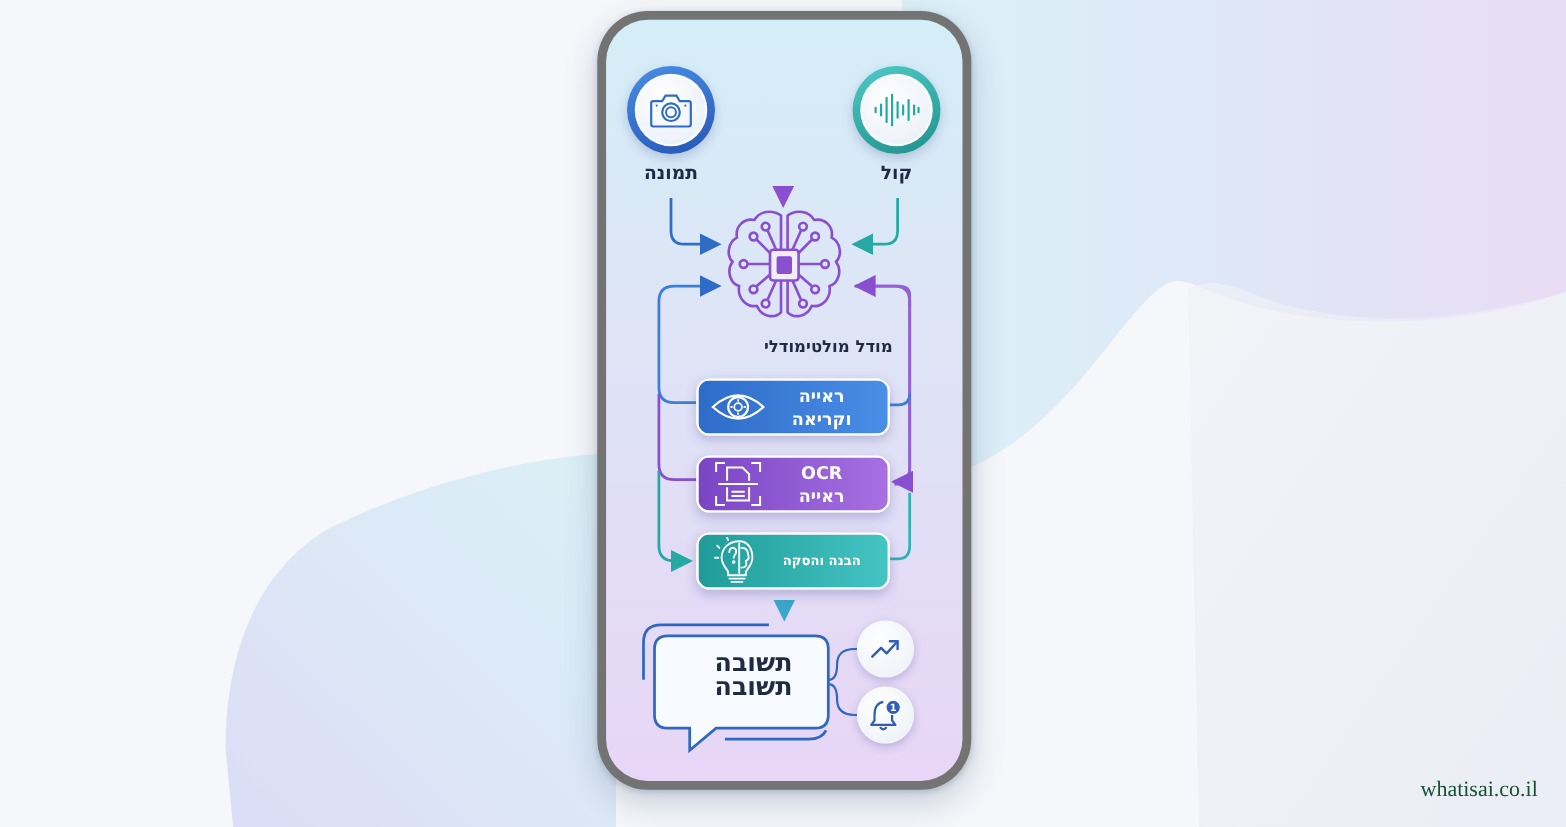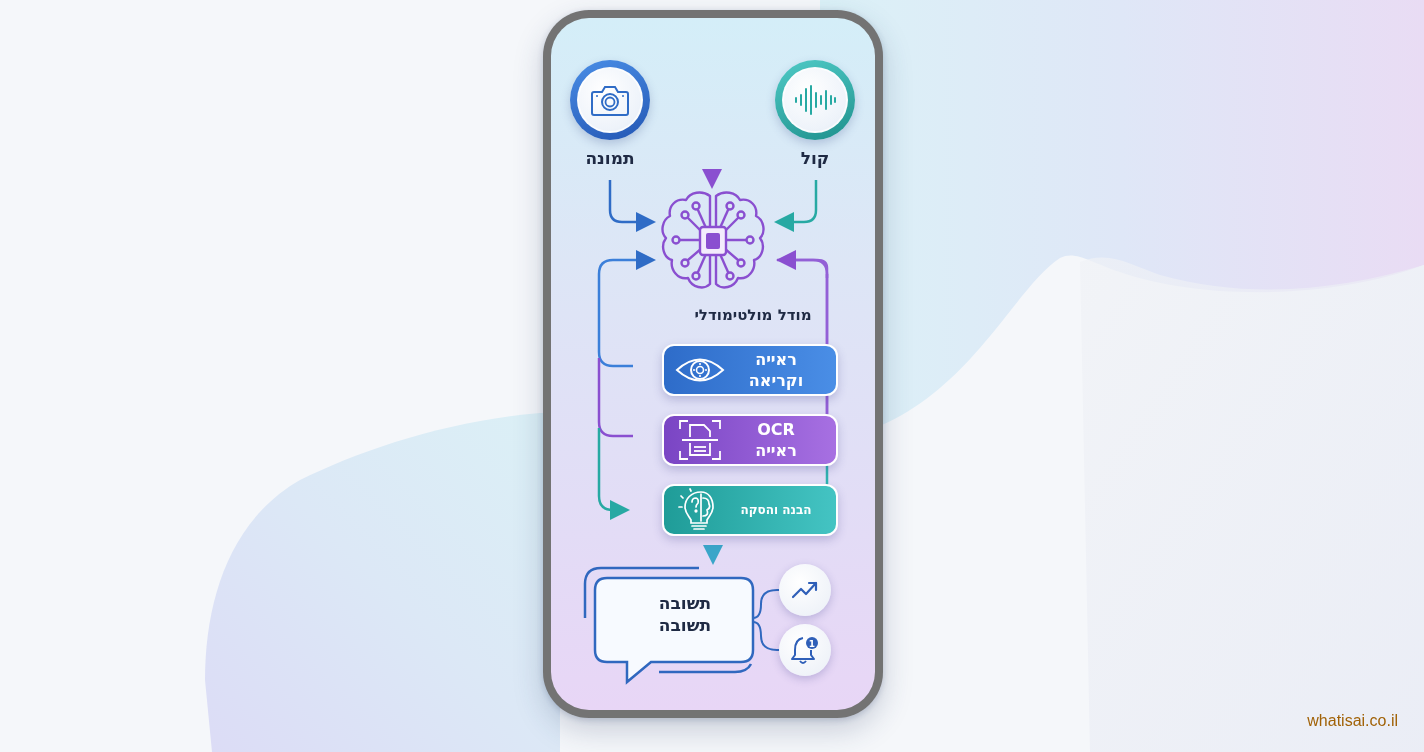--- a/index.html
+++ b/index.html
@@ -69,63 +69,62 @@
   .proc-box {
     position: absolute;
     left: 82px;
     width: 176px; height: 52px;
     border-radius: 12px;
     border: 2px solid #ffffff;
     box-shadow: 0 4px 10px rgba(60,60,140,0.25);
     display: flex; align-items: center;
     padding: 12px 10px;
     direction: ltr;
-    margin-left: 29px;
   }
   .proc-box .icon { width: 52px; height: 44px; flex: 0 0 52px; display:flex; align-items:center; justify-content:center; }
   .proc-box .label {
     flex: 1;
     text-align: center;
     color: #ffffff;
     font-weight: bold;
     font-size: 16px;
     line-height: 21px;
     direction: rtl;
   }
   .box-vision { top: 326px; background: linear-gradient(90deg, #2e6cc9 0%, #4a8ee6 100%); }
   .box-ocr { top: 396px; background: linear-gradient(90deg, #7a45c4 0%, #a770e2 100%); }
   .box-reason { top: 466px; background: linear-gradient(90deg, #1f9c98 0%, #44c4c3 100%); }
 
   .bubble-text {
     position: absolute;
     left: 64px; top: 574px;
     width: 140px;
     text-align: center;
-    font-size: 17px;
+    font-size: 23px;
     font-weight: bold;
     line-height: 22px;
     color: #1f2a44;
     direction: rtl;
   }
 
   .mini-circle {
     position: absolute;
     width: 52px; height: 52px;
     border-radius: 50%;
     background: radial-gradient(circle at 40% 35%, #ffffff 0%, #eef2f8 80%);
     box-shadow: 0 3px 8px rgba(60,60,140,0.25);
     display: flex; align-items: center; justify-content: center;
   }
 
   .watermark {
     position: absolute;
     right: 26px; bottom: 22px;
-    font-family: Liberation Sans, sans-serif;
-    font-size: 16px;
-    color: #a16207;
+    font-family: Liberation Serif, serif;
+    font-size: 20px;
+    color: #14532d;
   }
 </style>
 </head>
 <body>
 
 <svg class="bg-svg" viewBox="0 0 1424 752">
   <defs>
     <linearGradient id="gTop" x1="0" y1="0" x2="1" y2="0">
       <stop offset="0" stop-color="#dbf1f7"></stop>
       <stop offset="0.5" stop-color="#dfe7f7"></stop>

